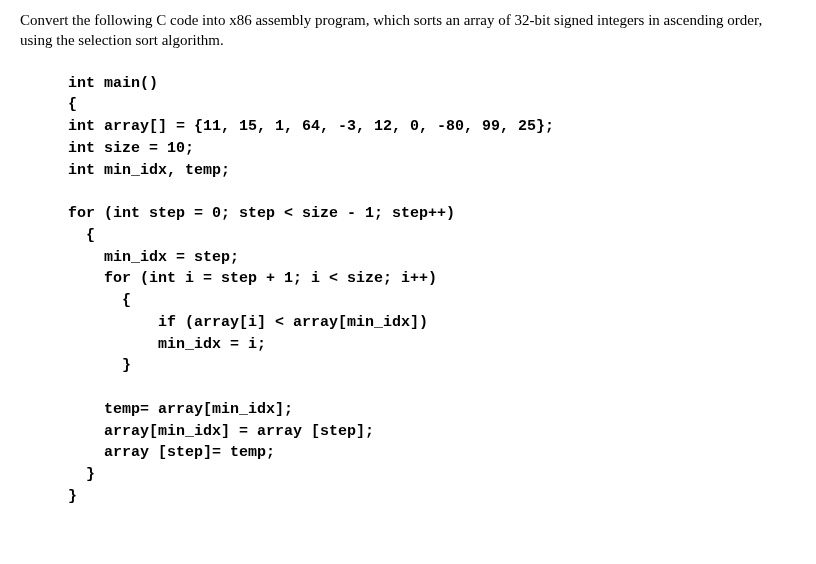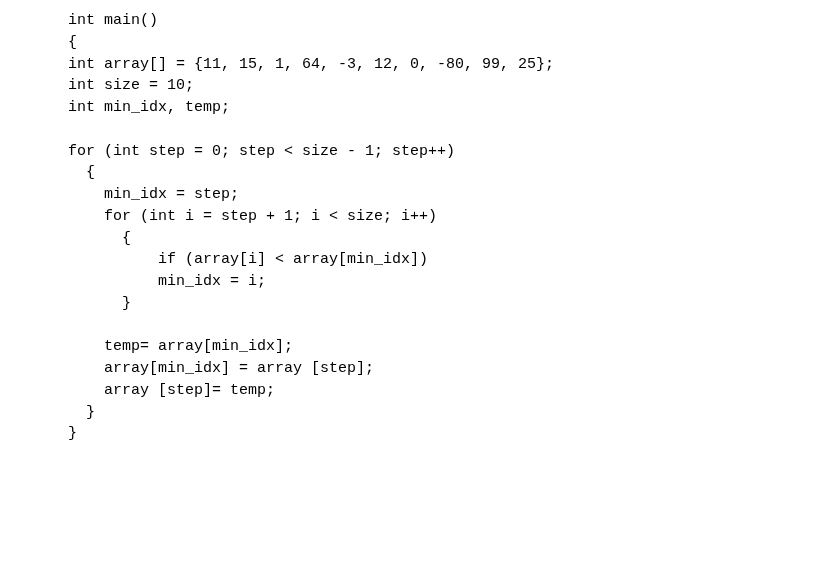--- a/index.html
+++ b/index.html
@@ -18,26 +18,28 @@
     font-size: 15px;
     line-height: 1.35;
     margin-bottom: 22px;
   }
   .code-block {
     font-family: "Courier New", Courier, monospace;
     font-size: 15px;
     line-height: 1.45;
     white-space: pre;
     padding-left: 48px;
+    font-weight: bold;
   }
 </style>
 </head>
 <body>
 
 <div class="page">
+  <div class="instruction">Convert the following C code into x86 assembly program, which sorts an array of 32-bit signed integers in ascending order, using the selection sort algorithm.</div>
 
   <div class="code-block"><span>int main()</span>
 <span>{</span>
 <span>int array[] = {11, 15, 1, 64, -3, 12, 0, -80, 99, 25};</span>
 <span>int size = 10;</span>
 <span>int min_idx, temp;</span>
 <span></span>
 <span>for (int step = 0; step &lt; size - 1; step++)</span>
 <span>  {</span>
 <span>    min_idx = step;</span>

